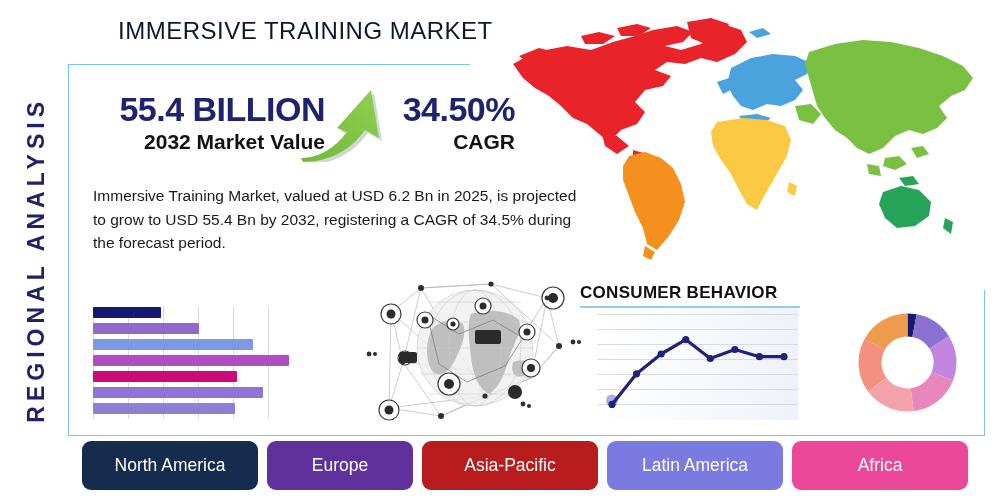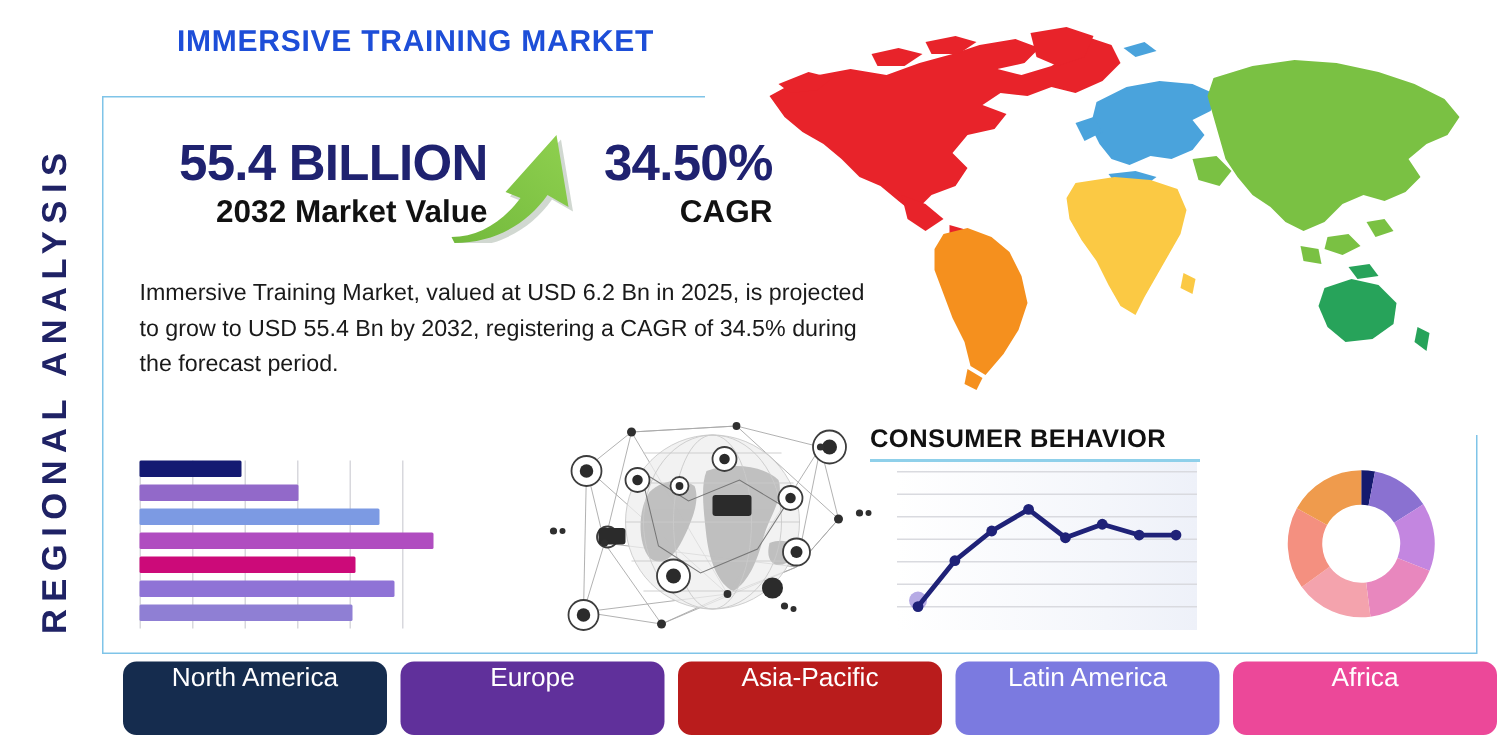--- a/index.html
+++ b/index.html
@@ -38,22 +38,22 @@
     background:transparent;
   }
   .panel-mask{
     position:absolute;left:470px;top:60px;width:530px;height:230px;
     background:#fff;
   }
 
   
   .main-title{
     position:absolute;left:118px;top:17px;
-    font-size:20px;font-weight:bold;
-    color:#1d4ed8;
+    font-size:24px;font-weight:normal;
+    color:#0f172a;
     letter-spacing:0.5px;
     font-family:"Liberation Sans", sans-serif;
     white-space:nowrap;
   }
 
   
   .kpi-wrap{position:absolute;left:95px;top:92px;width:420px;height:75px;}
   .kpi{position:absolute;text-align:right;}
   .kpi .big{
     font-size:34px;font-weight:bold;color:#1f2270;
@@ -104,21 +104,21 @@
   .lc-grid{position:absolute;left:0;top:0;width:100%;height:100%;}
   .lc-grid i{position:absolute;left:0;right:0;height:1px;background:#d9dadf;}
 
   
   .donut{position:absolute;left:856px;top:311px;width:103px;height:103px;}
 
   
   .tabs{position:absolute;left:82px;top:441px;height:49px;display:flex;gap:9px;}
   .tab{
     height:49px;border-radius:9px;
-    display:flex;justify-content:center;
+    display:flex;align-items:center;justify-content:center;
     color:#ffffff;font-size:17.5px;
     font-family:"Liberation Sans", sans-serif;
     white-space:nowrap;
     box-sizing:border-box;
   }
 </style>
 </head>
 <body>
 
 <div id="root">
@@ -338,21 +338,21 @@
        A 49 49 0 0 1 51.49999999999999 2.5
        L 51.49999999999999 25.5
        A 26 26 0 0 0 28.716026318859548 38.9744044733554 Z" fill="#ef9b4d"></path>
       </svg>
   </div>
 
   <div class="tabs">
       <div class="tab" style="width: 176px; background: rgb(21, 44, 78);">
         <span>North America</span>
       </div>
-      <div class="tab" style="width: 176px; background: rgb(96, 48, 155);">
+      <div class="tab" style="width: 146px; background: rgb(96, 48, 155);">
         <span>Europe</span>
       </div>
       <div class="tab" style="width: 176px; background: #b91c1c;">
         <span>Asia-Pacific</span>
       </div>
       <div class="tab" style="width: 176px; background: rgb(123, 122, 224);">
         <span>Latin America</span>
       </div>
       <div class="tab" style="width: 176px; background: #ec4899;">
         <span>Africa</span>

